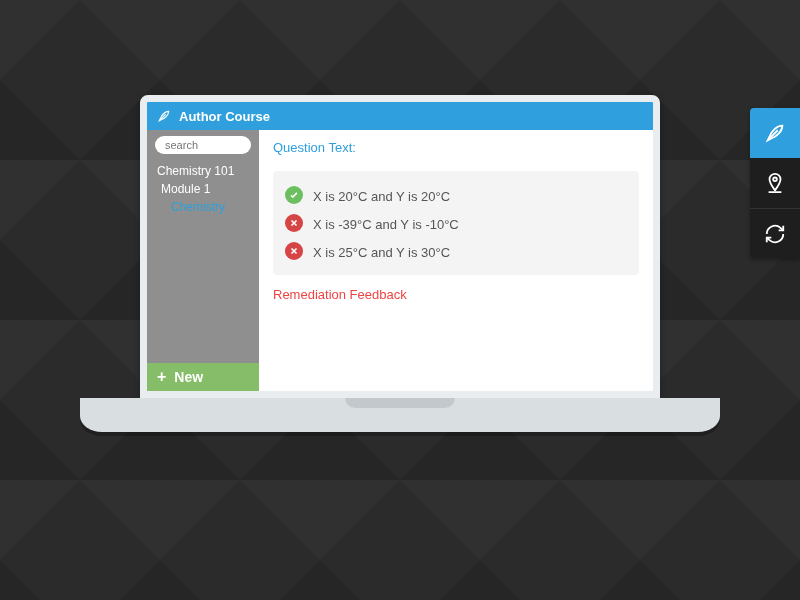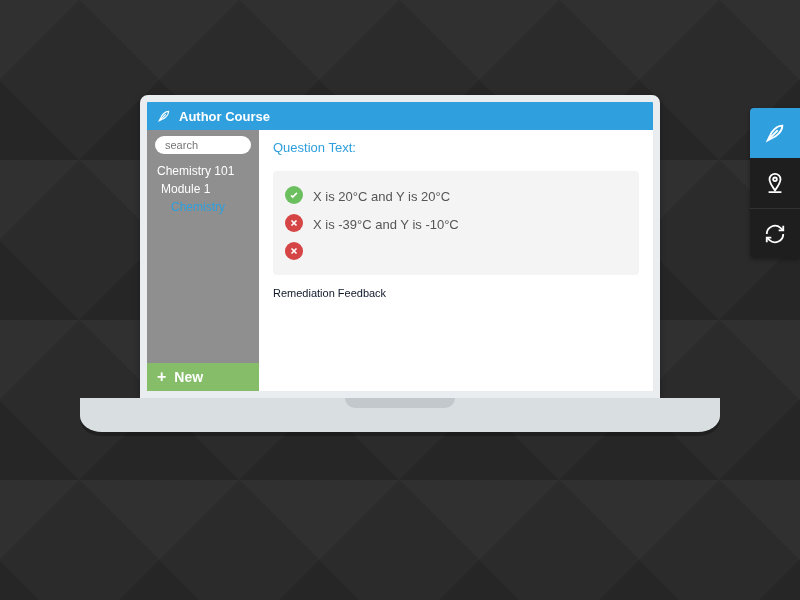--- a/index.html
+++ b/index.html
@@ -140,22 +140,22 @@
     width: 18px; height: 18px; border-radius: 50%;
     margin-right: 10px;
     display: inline-flex; align-items: center; justify-content: center;
     flex-shrink: 0;
   }
   .badge.correct { background: #6cbf5e; }
   .badge.wrong   { background: #d64545; }
   .badge svg { width: 10px; height: 10px; }
 
   .remed-label {
-    color: #0f172a;
-    font-size: 11px;
+    color: #ef4444;
+    font-size: 13px;
     margin: 12px 0 6px 0;
   }
 
   
   .side-tools {
     position: absolute;
     right: 0; top: 108px;
     width: 50px;
     border-radius: 4px 0 0 4px;
     overflow: hidden;
@@ -223,20 +223,21 @@
               </svg>
           </span>
           <span>X is -39°C and Y is -10°C</span>
         </div>
         <div class="opt">
           <span class="badge wrong">
             <svg viewBox="0 0 24 24" stroke="#fff" stroke-width="4" fill="none">
                 <path d="M6 6l12 12M18 6L6 18"></path>
               </svg>
           </span>
+          <span>X is 25°C and Y is 30°C</span>
         </div>
       </div>
 
       <div class="remed-label">Remediation Feedback</div>
 
     </main>
 
   </div>
 </div>
 

